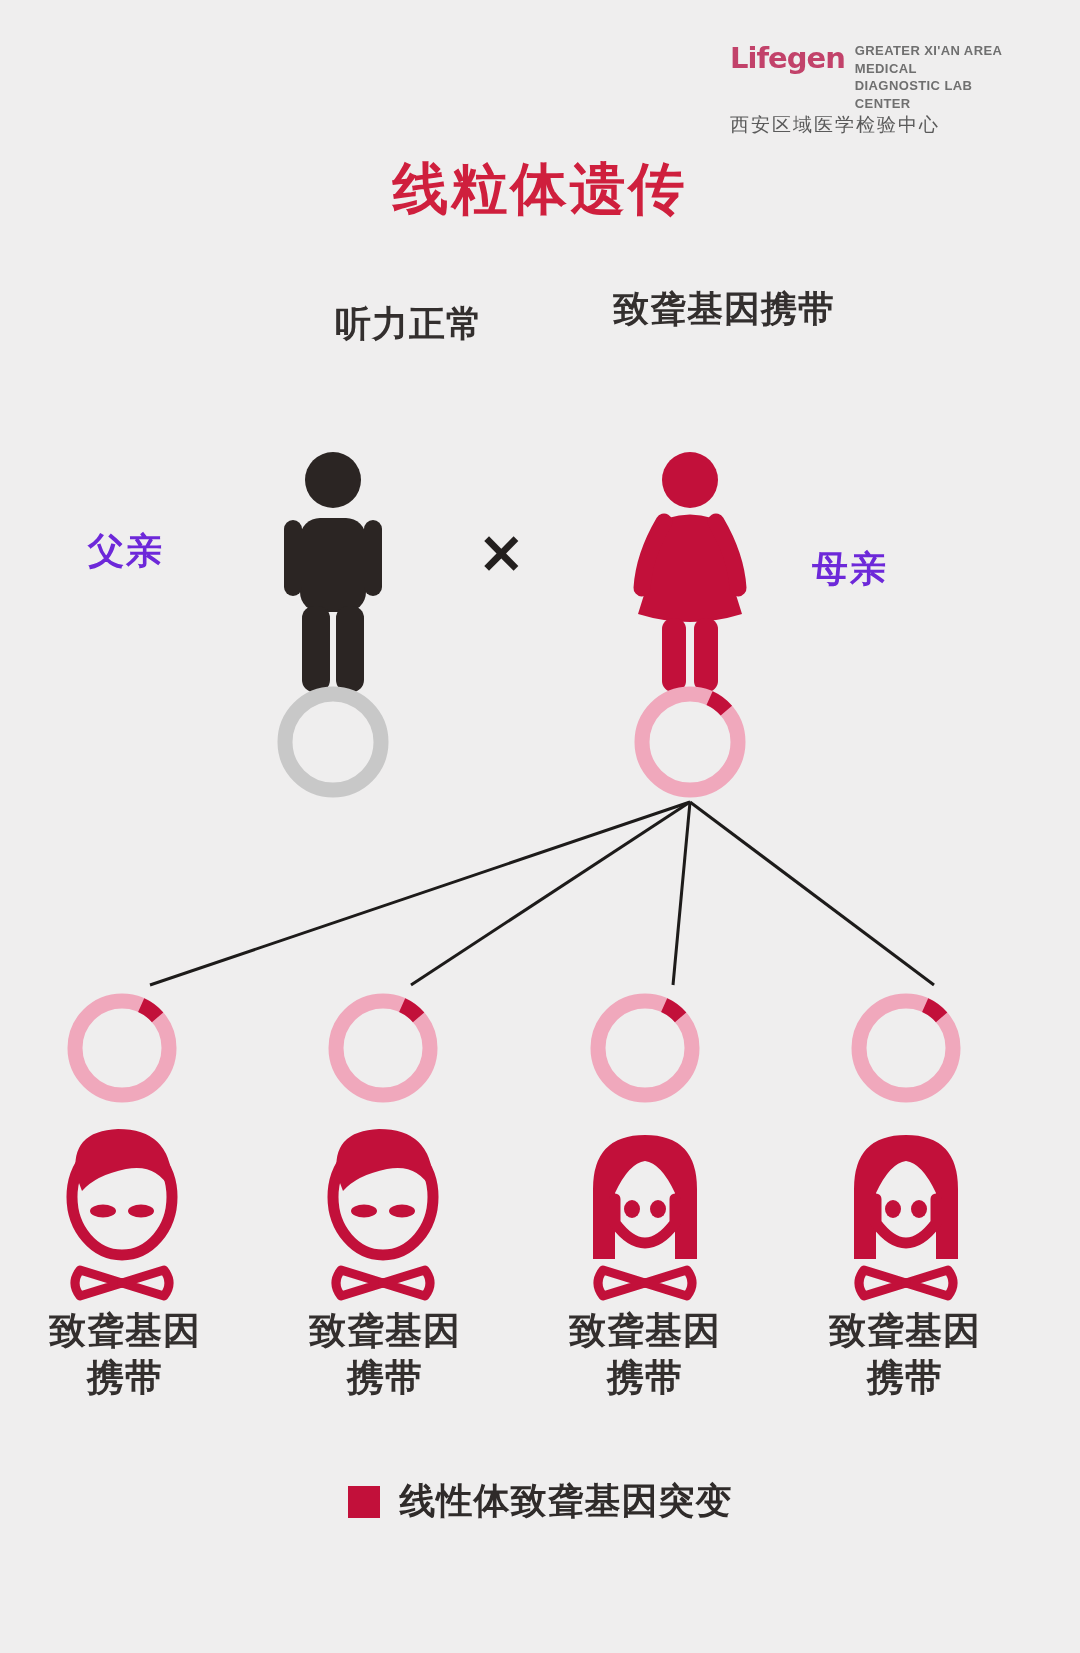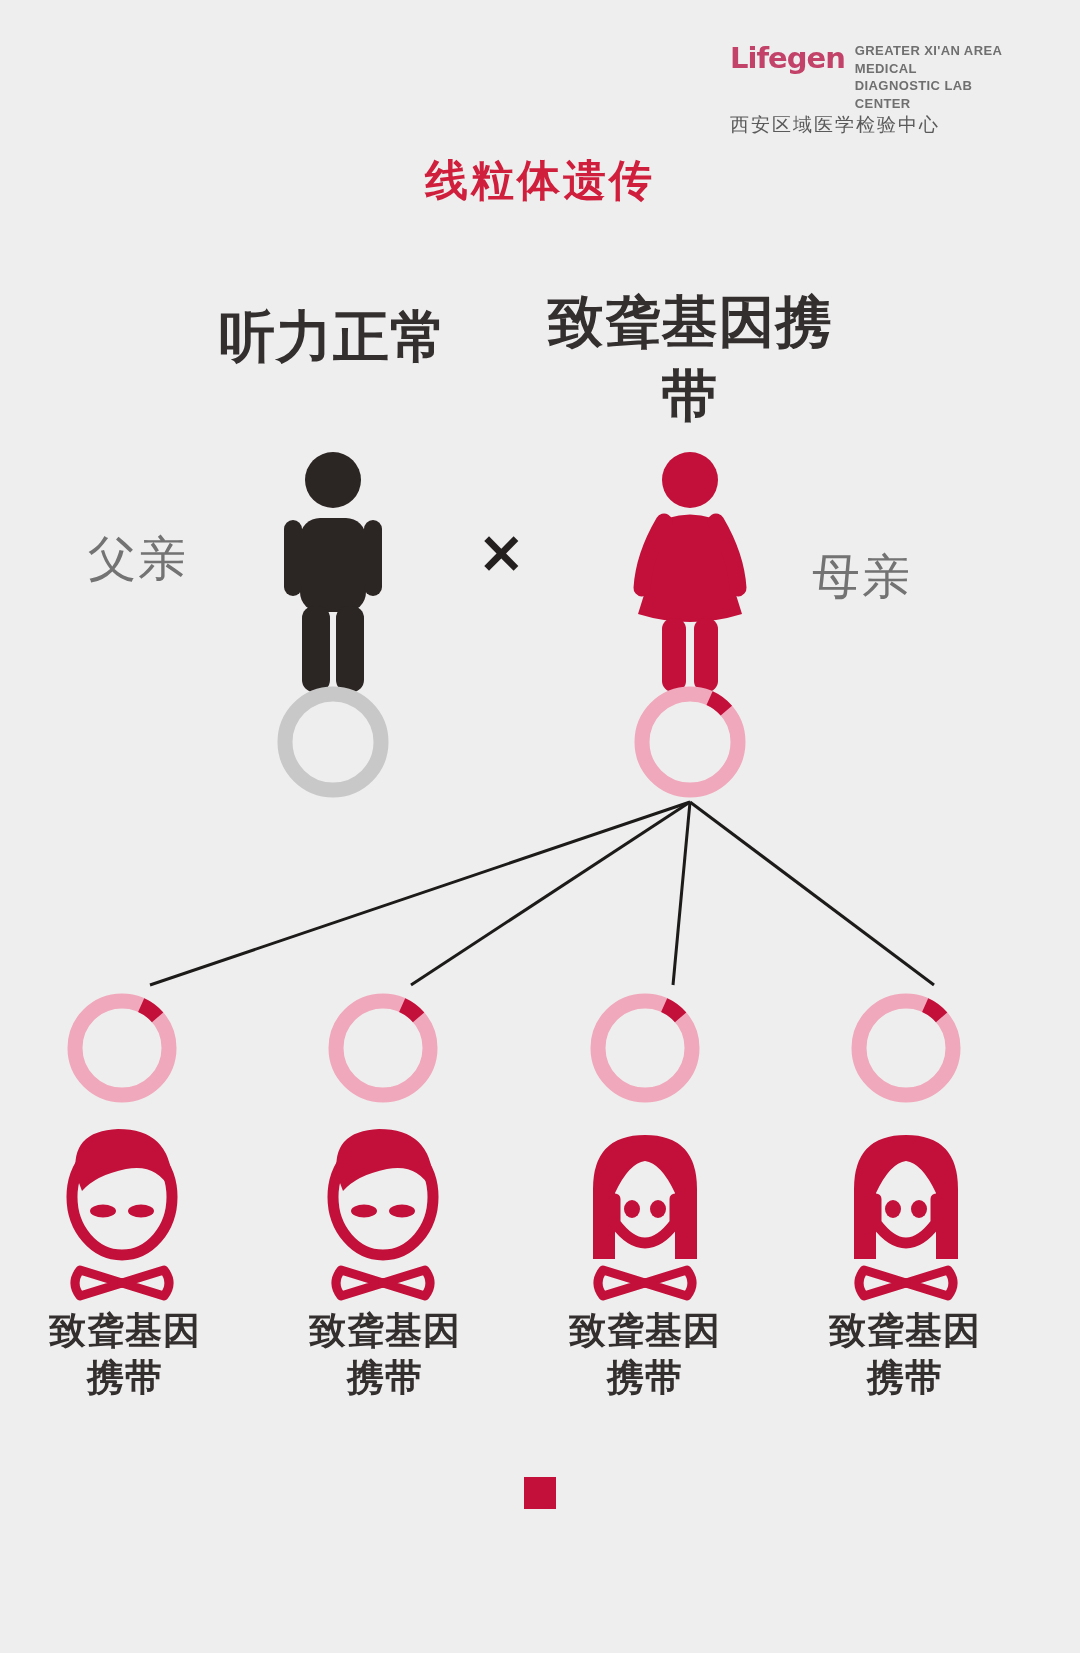--- a/index.html
+++ b/index.html
@@ -27,39 +27,39 @@
   }
   #logo .lg-cn {
     font-size:19px; letter-spacing:2px;
     color:#5a5a5a; font-weight:500; white-space:nowrap;
   }
 
   
   #title {
     position:absolute; top:152px; left:0; width:1080px;
     text-align:center;
-    font-size:43px; font-weight:700; letter-spacing:3px;
+    font-size:56px; font-weight:700; letter-spacing:3px;
     color:#cf1f3d;
     font-family:"DejaVu Sans","Liberation Sans",sans-serif;
   }
 
   
   .phead {
-    position:absolute; text-align:center;
-    font-size:56px; font-weight:700; color:#332f2e;
+    position:absolute; text-align:right;
+    font-size:36px; font-weight:700; color:#332f2e;
     line-height:1.33; letter-spacing:1px;
     font-family:"DejaVu Sans","Liberation Sans",sans-serif;
   }
   #label-father-status { top:300px; left:183px; width:300px; }
   #label-mother-status { top:285px; left:545px; width:290px; }
 
   
   .pside {
-    position:absolute; font-size:48px; font-weight:400;
-    color:#737373; letter-spacing:2px;
+    position:absolute; font-size:36px; font-weight:700;
+    color:#6d28d9; letter-spacing:2px;
     font-family:"DejaVu Sans","Liberation Sans",sans-serif;
   }
   #label-father { top:527px; left:88px; }
   #label-mother { top:545px; left:812px; }
 
   
   #cross-symbol {
     position:absolute; top:518px; left:477px;
     font-size:58px; font-weight:700; color:#231f1e;
     font-family:"DejaVu Sans","Liberation Sans",sans-serif;
@@ -246,13 +246,14 @@
     <div>致聋基因</div>
     <div>携带</div>
   </div>
 <div class="ccap" id="cap3">
     <div>致聋基因</div>
     <div>携带</div>
   </div>
 
 <div id="legend">
   <div class="swatch" style="background: rgb(194, 16, 58);"></div>
+  <div class="ltext">线性体致聋基因突变</div>
 </div>
 
 </body></html>

